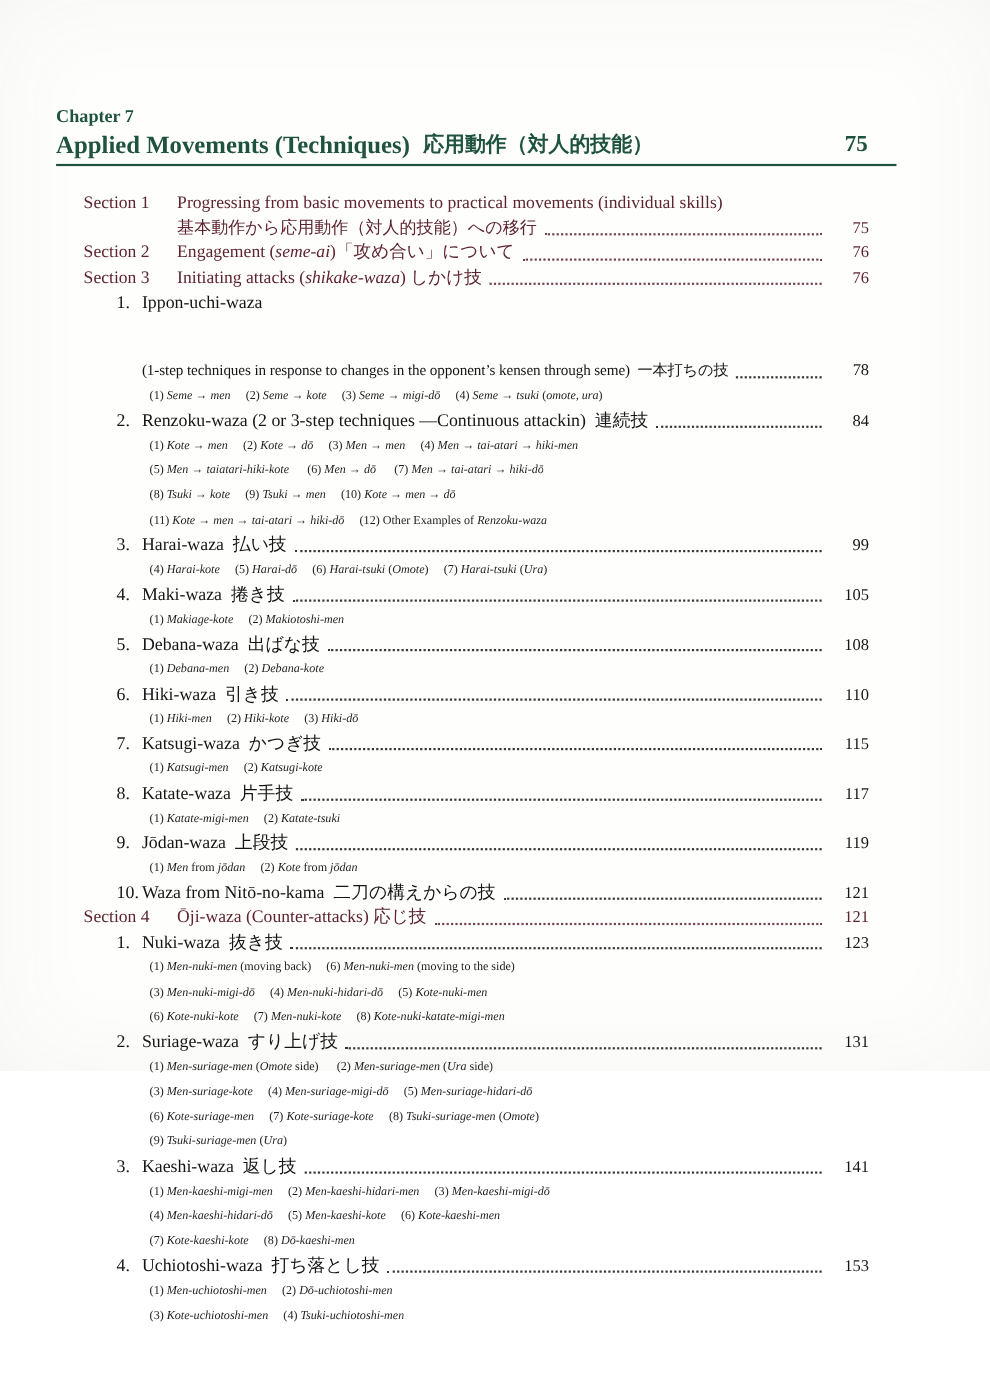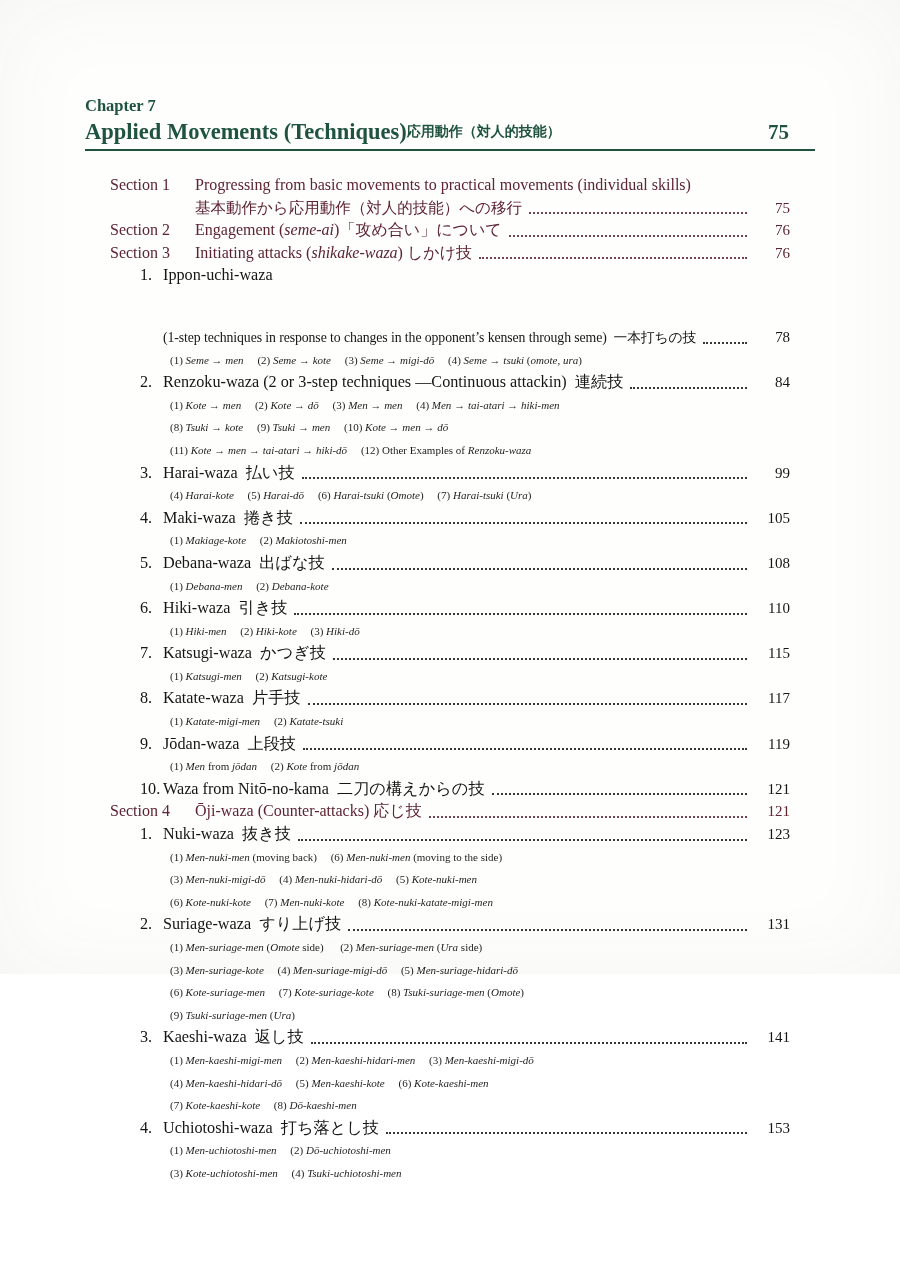--- a/index.html
+++ b/index.html
@@ -1,27 +1,27 @@
 <!DOCTYPE html>
 <html style="--green: #1f5340; --maroon: #5d2430;"><head>
 <meta charset="utf-8">
 <style>
   html,body{margin:0;padding:0;background:#ffffff;}
   body{width:900px;height:1272px;overflow:hidden;
        font-family:"Liberation Serif","DejaVu Serif",serif;
        color:#1b1b1b;}
   .page{box-sizing:border-box;width:900px;height:974px;
-        padding:96px 85px 40px 85px;background:#fefefdff;
+        padding:96px 85px 40px 51px;background:#fefefdff;
         box-shadow:inset 0 0 90px rgba(70,70,70,0.05);}
   
   .chapter{color:var(--green);font-weight:bold;font-size:16.5px;line-height:20px;}
-  .titlebar{display:flex;align-items:center;border-bottom:2px solid var(--green);
+  .titlebar{display:flex;align-items:flex-start;border-bottom:2px solid var(--green);
             padding-bottom:3px;margin-top:2px;}
   .title-en{color:var(--green);font-weight:bold;font-size:22.5px;line-height:28px;white-space:pre;}
-  .title-ja{color:var(--green);font-weight:bold;font-size:14px;flex:1 1 auto;white-space:pre;}
+  .title-ja{color:var(--green);font-weight:bold;font-size:19px;margin-left:12px;flex:1 1 auto;white-space:pre;}
   .pgnum-top{color:var(--green);font-weight:bold;font-size:21px;padding-right:26px;}
   
   #toc{margin-top:23px;}
   .line{display:flex;align-items:baseline;height:22.6px;line-height:22.6px;
         padding-right:25px;overflow:hidden;}
   .txt{white-space:pre;flex:0 1 auto;min-width:0;overflow:hidden;}
   .leader{flex:1 1 10px;min-width:8px;height:0;border-bottom:2px dotted currentColor;
           align-self:flex-end;margin:0 7px 5px 7px;opacity:.85;}
   .pg{flex:0 0 36px;text-align:right;font-size:15px;}
   .section{color:var(--maroon);font-weight:normal;font-size:16px;padding-left:25px;}
@@ -82,20 +82,23 @@
       <div class="line item">
         <span class="num">2.</span>
         <span class="txt"><span>Renzoku-waza (2 or 3-step techniques —Continuous attackin)  連続技</span></span>
         <span class="leader"></span>
         <span class="pg">84</span>
       </div>
       <div class="line sub">
         <span class="txt"><span>(1) </span><i>Kote</i><span> → </span><i>men</i><span>     (2) </span><i>Kote</i><span> → </span><i>dō</i><span>     (3) </span><i>Men</i><span> → </span><i>men</i><span>     (4) </span><i>Men</i><span> → </span><i>tai-atari</i><span> → </span><i>hiki-men</i></span>
       </div>
       <div class="line sub">
+        <span class="txt"><span>(5) </span><i>Men</i><span> → </span><i>taiatari-hiki-kote</i><span>      (6) </span><i>Men</i><span> → </span><i>dō</i><span>      (7) </span><i>Men</i><span> → </span><i>tai-atari</i><span> → </span><i>hiki-dō</i></span>
+      </div>
+      <div class="line sub">
         <span class="txt"><span>(8) </span><i>Tsuki</i><span> → </span><i>kote</i><span>     (9) </span><i>Tsuki</i><span> → </span><i>men</i><span>     (10) </span><i>Kote</i><span> → </span><i>men</i><span> → </span><i>dō</i></span>
       </div>
       <div class="line sub">
         <span class="txt"><span>(11) </span><i>Kote</i><span> → </span><i>men</i><span> → </span><i>tai-atari</i><span> → </span><i>hiki-dō</i><span>     (12) Other Examples of </span><i>Renzoku-waza</i></span>
       </div>
       <div class="line item">
         <span class="num">3.</span>
         <span class="txt"><span>Harai-waza  払い技</span></span>
         <span class="leader"></span>
         <span class="pg">99</span>

